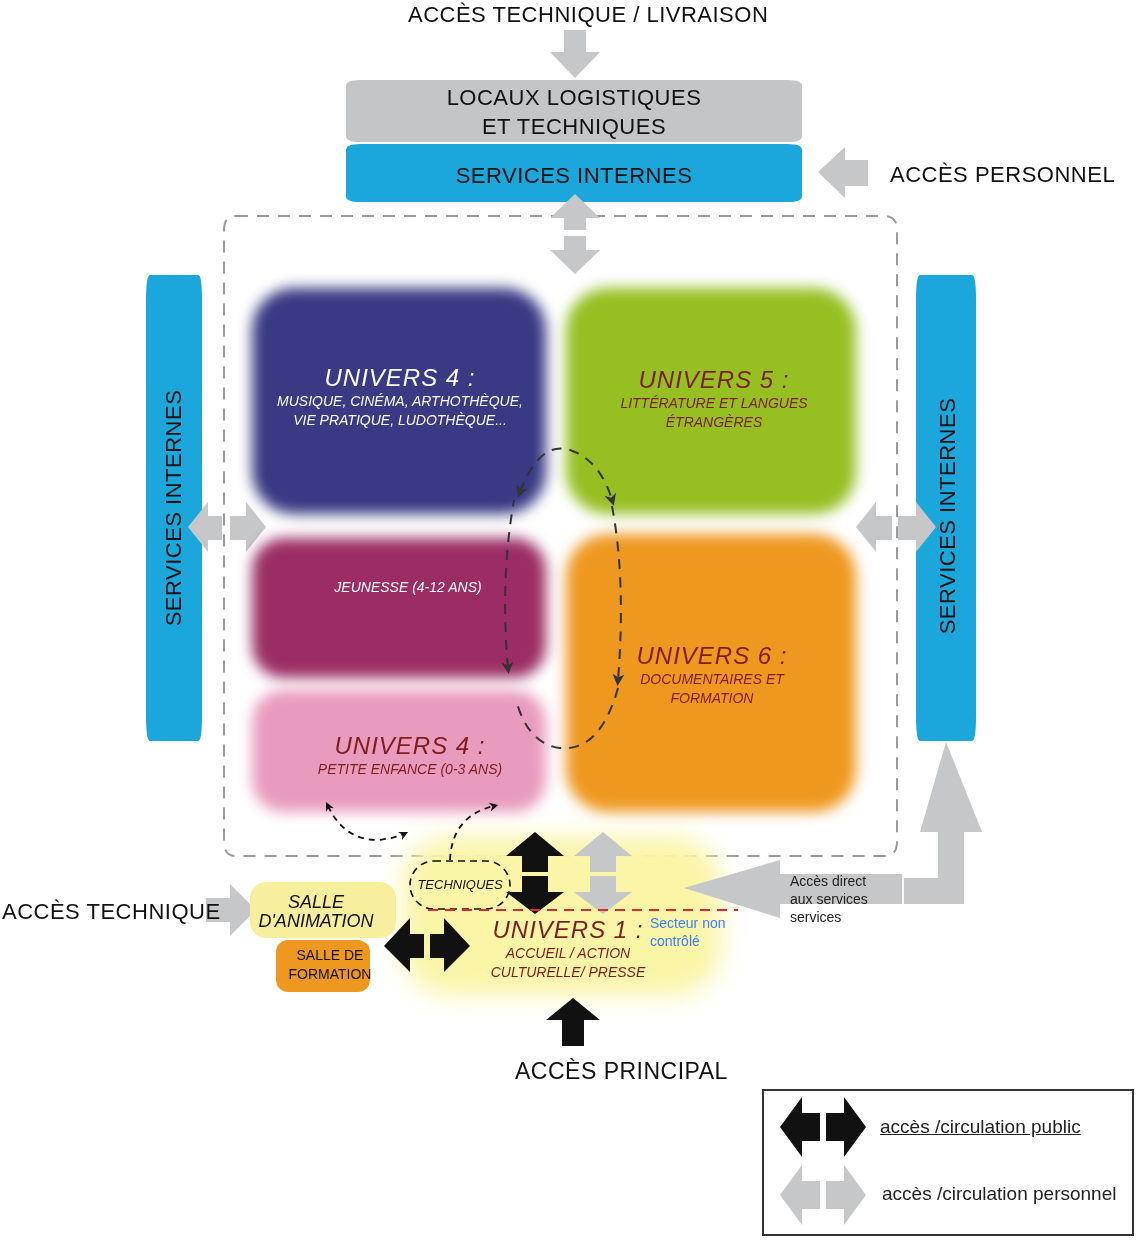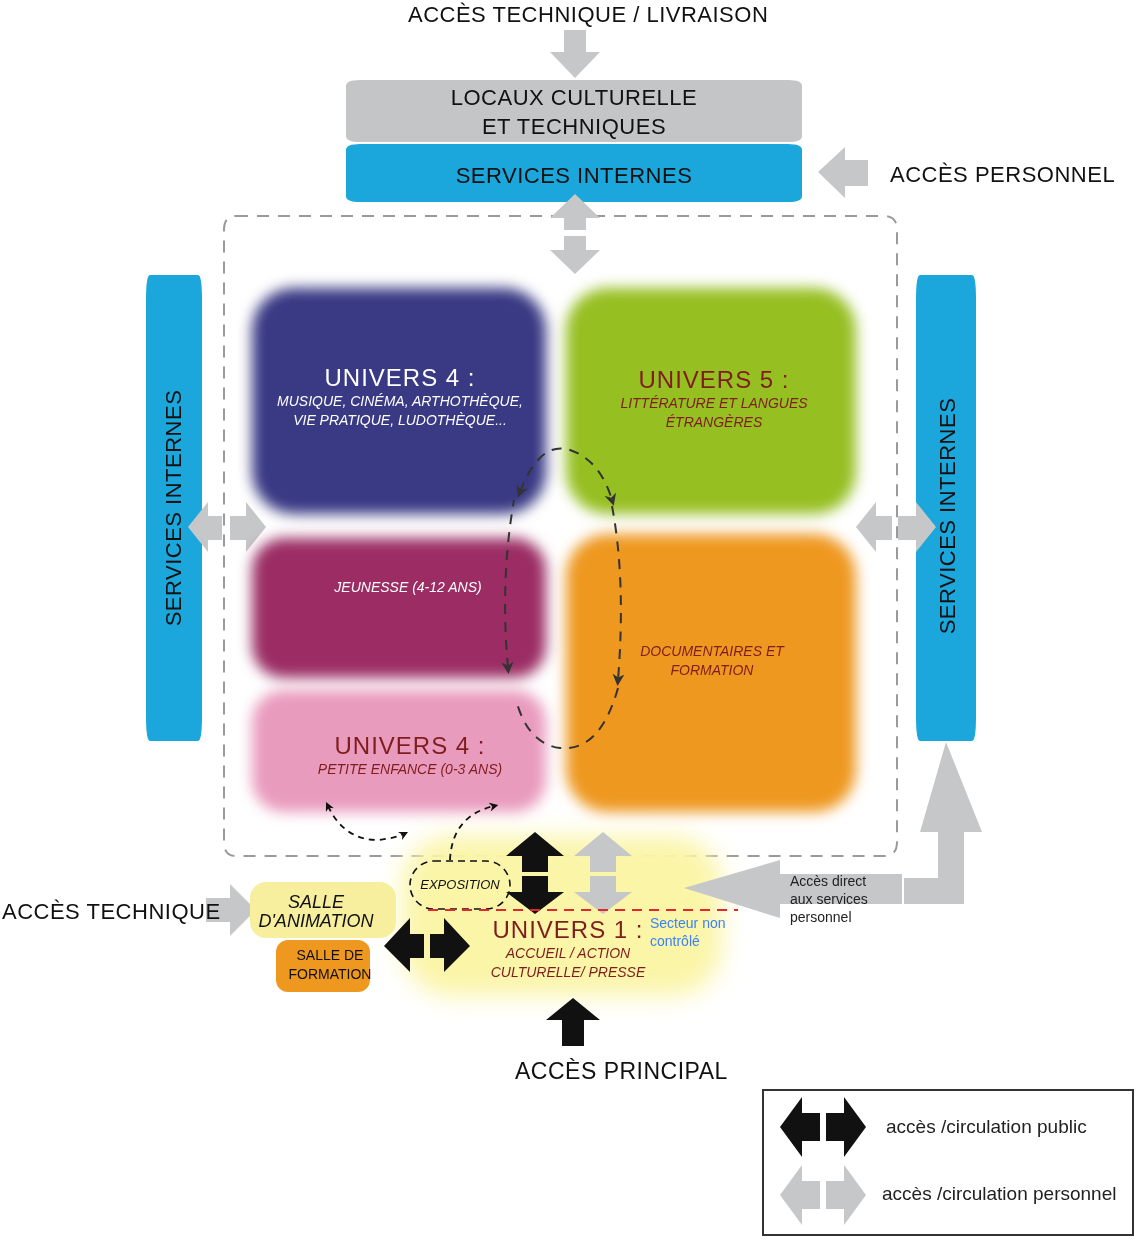--- a/index.html
+++ b/index.html
@@ -2,21 +2,21 @@
 <html><head>
   <meta charset="utf-8">
   <style>
     html, body { margin: 0; padding: 0; background: #ffffff; }
     body { width: 1138px; height: 1240px; position: relative; overflow: hidden;
            font-family: "Liberation Sans", "DejaVu Sans", sans-serif; color: #111; }
     .abs { position: absolute; }
     .lbl { font-size: 22px; letter-spacing: 0.5px; color: #111; white-space: nowrap; }
     .blurbox { position: absolute; border-radius: 42px; filter: blur(7px); }
     .utext { position: absolute; text-align: center; }
-    .utitle { font-size: 24px; letter-spacing: 1px; }
+    .utitle { font-size: 24px; letter-spacing: 1px; font-style: italic; }
     .usub { font-size: 14px; font-style: italic; line-height: 19px; }
     .white { color: #ffffff; }
     .dark { color: #7f1d1d; }
     svg { position: absolute; left: 0; top: 0; overflow: visible; }
     .legend { position: absolute; left: 762px; top: 1089px; width: 372px; height: 147px;
               border: 2px solid #333; box-sizing: border-box; background: #fff; }
     .legend-text { position: absolute; font-size: 19px; color: #222; white-space: nowrap; }
   </style>
 </head>
 <body>
@@ -42,21 +42,21 @@
 
   <path d="M920,275 Q916,275 916,300 L916,716 Q916,741 920,741 L972,741 Q976,741 976,716 L976,300 Q976,275 972,275 Z" fill="#1ba7dc"></path>
 
   <polygon points="188,527 208,502 208,516 222,516 222,540 208,540 208,552" fill="#c6c7c9"></polygon>
   <polygon points="230,516 246,516 246,502 266,527 246,552 246,540 230,540" fill="#c6c7c9"></polygon>
 
   <polygon points="856,527 876,502 876,516 892,516 892,540 876,540 876,552" fill="#c6c7c9"></polygon>
   <polygon points="898,516 916,516 916,502 936,527 916,552 916,540 898,540" fill="#c6c7c9"></polygon>
 </svg>
 
-<div class="abs lbl" style="left:446px;top:85px;width:256px;text-align:center;">LOCAUX CULTURELLE</div>
+<div class="abs lbl" style="left:446px;top:85px;width:256px;text-align:center;">LOCAUX LOGISTIQUES</div>
 <div class="abs lbl" style="left:446px;top:114px;width:256px;text-align:center;">ET TECHNIQUES</div>
 <div class="abs lbl" style="left:420px;top:163px;width:308px;text-align:center;">SERVICES INTERNES</div>
 <div class="abs lbl" style="left:872px;top:162px;margin-left:18px;">ACCÈS PERSONNEL</div>
 
 <div class="abs lbl" style="left:174px;top:508px;transform:translate(-50%,-50%) rotate(-90deg);">SERVICES INTERNES</div>
 <div class="abs lbl" style="left:948px;top:516px;transform:translate(-50%,-50%) rotate(-90deg);">SERVICES INTERNES</div>
 
 <div class="blurbox" style="left:252px;top:288px;width:294px;height:226px;background:#393984;"></div>
 <div class="blurbox" style="left:566px;top:288px;width:290px;height:226px;background:#96bf22;"></div>
 <div class="blurbox" style="left:252px;top:538px;width:294px;height:140px;background:#9b2d64;border-radius:32px;"></div>
@@ -79,20 +79,21 @@
 <div class="utext" style="left:270px;top:578px;width:276px;">
   <div class="usub white">JEUNESSE (4-12 ANS)</div>
 </div>
 
 <div class="utext" style="left:272px;top:732px;width:276px;">
   <div class="utitle dark">UNIVERS 4 :</div>
   <div class="usub dark">PETITE ENFANCE (0-3 ANS)</div>
 </div>
 
 <div class="utext" style="left:574px;top:642px;width:276px;">
+  <div class="utitle dark">UNIVERS 6 :</div>
   <div class="usub dark">DOCUMENTAIRES ET</div>
   <div class="usub dark">FORMATION</div>
 </div>
 
 <svg width="1138" height="1240">
   <defs>
     <marker id="ah" viewBox="0 0 10 10" refX="5" refY="5" markerWidth="6" markerHeight="6" orient="auto-start-reverse">
       <path d="M0,0 L10,5 L0,10 L3,5 Z" fill="#333"></path>
     </marker>
     <marker id="ah2" viewBox="0 0 10 10" refX="5" refY="5" markerWidth="5" markerHeight="5" orient="auto-start-reverse">
@@ -135,44 +136,44 @@
 </svg>
 
 <div class="abs" style="left:250px;top:893px;width:132px;text-align:center;font-style:italic;font-size:18px;line-height:19px;">
   <div>SALLE</div>
   <div>D'ANIMATION</div>
 </div>
 <div class="abs" style="left:276px;top:946px;width:108px;text-align:center;font-size:14px;line-height:19px;">
   <div>SALLE DE</div>
   <div>FORMATION</div>
 </div>
-<div class="abs" style="left:410px;top:877px;width:100px;text-align:center;font-style:italic;font-size:13px;">EXPOSITION</div>
+<div class="abs" style="left:410px;top:877px;width:100px;text-align:center;font-style:italic;font-size:13px;">TECHNIQUES</div>
 
 <div class="utext" style="left:468px;top:916px;width:200px;">
   <div class="utitle dark">UNIVERS 1 :</div>
   <div class="usub dark">ACCUEIL / ACTION</div>
   <div class="usub dark">CULTURELLE/ PRESSE</div>
 </div>
 
 <div class="abs" style="left:650px;top:914px;font-size:14px;line-height:18px;color:#3b82f6;">
   <div>Secteur non</div>
   <div>contrôlé</div>
 </div>
 
 <div class="abs" style="left:790px;top:872px;font-size:14px;line-height:18px;color:#222;">
   <div>Accès direct</div>
   <div>aux services</div>
-  <div>personnel</div>
+  <div>services</div>
 </div>
 
 <div class="abs lbl" style="left:2px;top:899px;">ACCÈS TECHNIQUE</div>
 <div class="abs lbl" style="left:467px;top:1058px;font-size:23px;margin-left:48px;">ACCÈS PRINCIPAL</div>
 
 <div class="legend">
   <svg width="372" height="147">
     <polygon points="16,36 38,6 38,22 56,22 56,50 38,50 38,66" fill="#111"></polygon>
     <polygon points="62,22 80,22 80,6 102,36 80,66 80,50 62,50" fill="#111"></polygon>
     <polygon points="16,104 38,74 38,90 56,90 56,118 38,118 38,134" fill="#c6c7c9"></polygon>
     <polygon points="62,90 80,90 80,74 102,104 80,134 80,118 62,118" fill="#c6c7c9"></polygon>
   </svg>
-  <div class="legend-text" style="left:122px;top:25px;">accès /circulation public</div>
+  <div class="legend-text" style="left:116px;top:25px;text-decoration:underline;">accès /circulation public</div>
   <div class="legend-text" style="left:118px;top:92px;">accès /circulation personnel</div>
 </div>
 
 </body></html>

